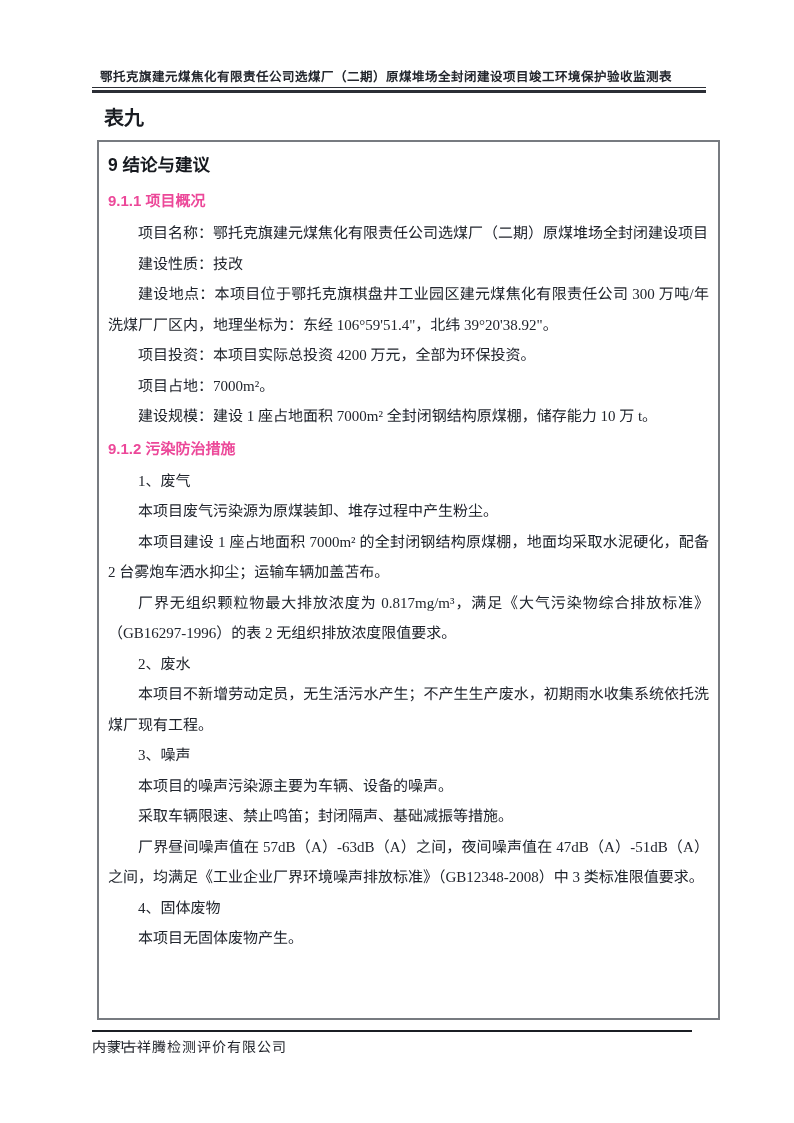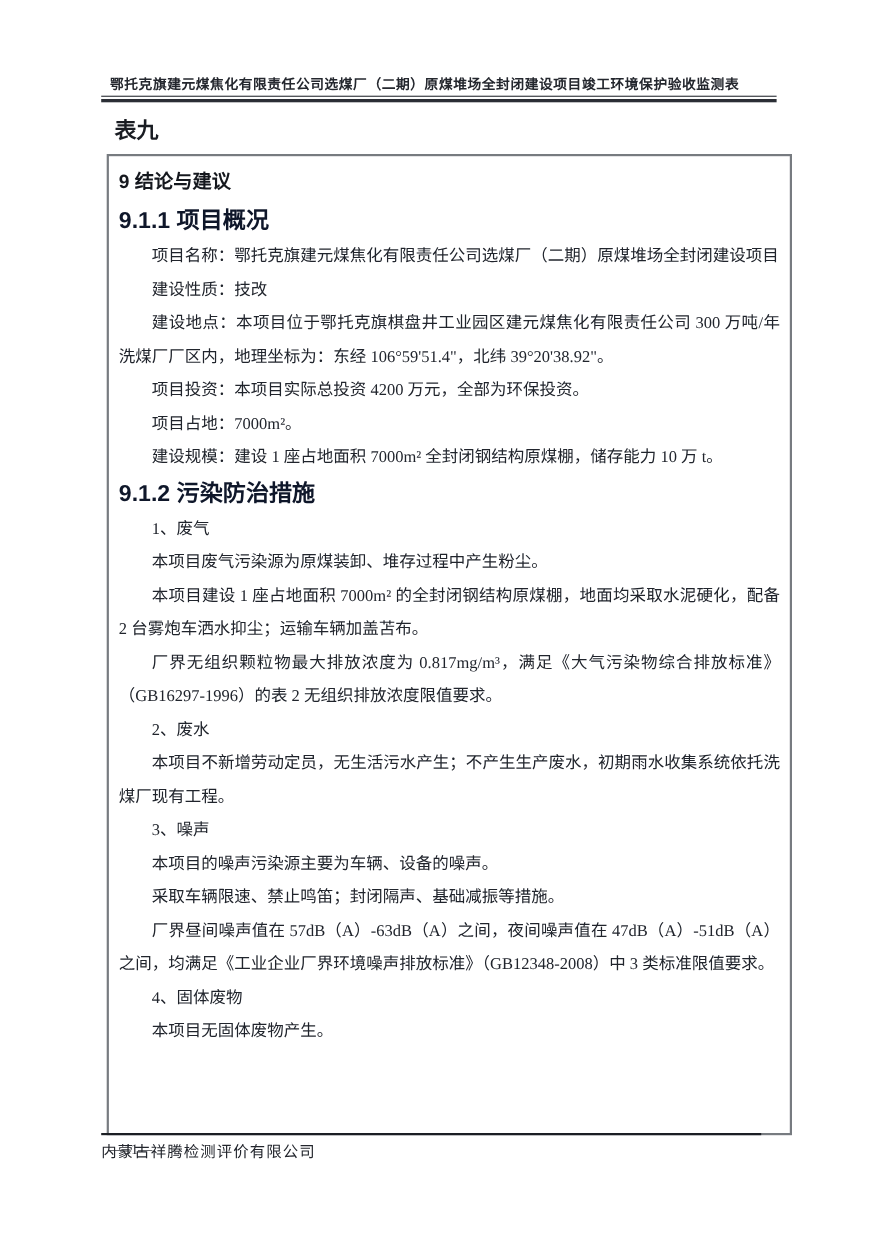--- a/index.html
+++ b/index.html
@@ -34,37 +34,37 @@
     font-size: 20px;
     font-weight: bold;
     color: #191c22;
   }
   .content-box {
     position: absolute;
     top: 140px; left: 97px;
     width: 601px; height: 872px;
     border: 2px solid #777b80;
     box-sizing: content-box;
-    padding: 4px 9px 12px 9px;
+    padding: 4px 9px 0 9px;
   }
   .h1 {
     font-family: "Liberation Sans", "DejaVu Sans", sans-serif;
     font-size: 17.5px;
     font-weight: bold;
     line-height: 30px;
     margin: 4px 0 6px 0;
     color: #15181e;
   }
   .h2 {
     font-family: "Liberation Sans", "DejaVu Sans", sans-serif;
-    font-size: 21px;
+    font-size: 15px;
     font-weight: bold;
     line-height: 30px;
     margin: 2px 0 2px 0;
-    color: #0f172a;
+    color: #ec4899;
   }
   .para {
     font-size: 15px;
     line-height: 30.5px;
     margin: 0;
     text-indent: 2em;
     text-align: justify;
     color: #20242c;
   }
   .footer-rule {

